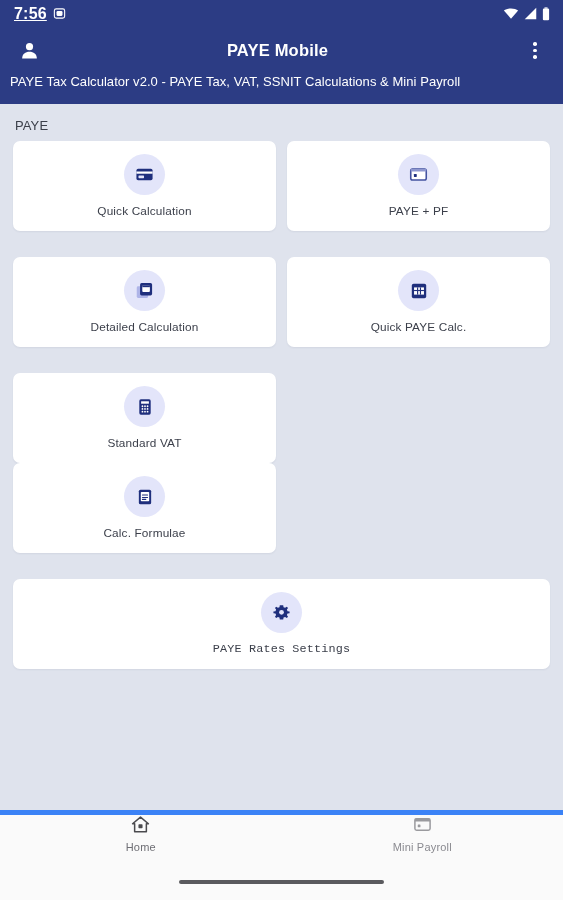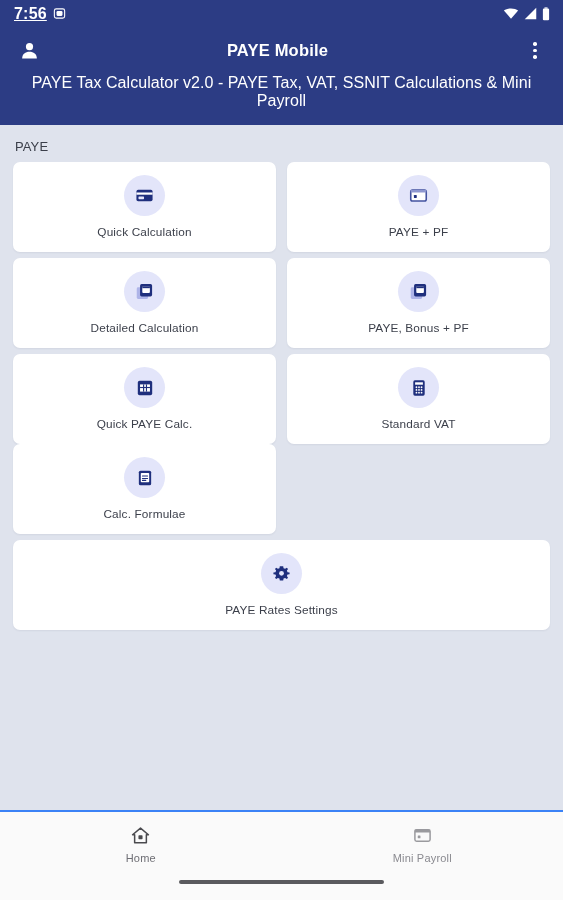--- a/index.html
+++ b/index.html
@@ -99,22 +99,21 @@
   }
   .menu-btn i {
     display: block;
     width: 3.5px;
     height: 3.5px;
     border-radius: 50%;
     background: #ffffff;
   }
   .app-subtitle {
     color: #ffffff;
-    font-size: 16px;
-    text-align: center;
+    font-size: 13px;
     padding: 0 10px 13px 10px;
     letter-spacing: 0.05px;
     font-weight: 500;
   }
 
   
   .content {
     flex: 1 1 auto;
     overflow: hidden;
     padding: 0 13px;
@@ -124,37 +123,38 @@
   .section-label {
     font-size: 13px;
     color: #3b3f4a;
     padding: 14px 2px 8px 2px;
     letter-spacing: 0.1px;
   }
 
   .grid {
     display: grid;
     grid-template-columns: 1fr 1fr;
-    gap: 6px 11px;
+    gap: 26px 11px;
   }
 
   .card {
     background: #ffffff;
     border-radius: 7px;
     height: 90px;
     display: flex;
     flex-direction: column;
     align-items: center;
     justify-content: center;
     gap: 9px;
     box-shadow: 0 1px 2px rgba(40, 50, 90, 0.07);
     cursor: pointer;
   }
   .card.wide {
     grid-column: 1 / span 2;
+    font-family: Liberation Mono, monospace;
   }
   .icon-circle {
     width: 41px;
     height: 41px;
     border-radius: 50%;
     background: #e3e5fa;
     display: flex;
     align-items: center;
     justify-content: center;
     flex: none;
@@ -166,24 +166,24 @@
     text-align: center;
     padding: 0 4px;
   }
 
   .filler { flex: 1 1 auto; }
 
   
   .bottom-nav {
     flex: none;
     background: #fafafa;
-    border-top: 2px solid #3b82f6;
+    border-top: 5px solid #3b82f6;
     height: 54px;
     display: flex;
-    align-items: flex-end;
+    align-items: flex-start;
   }
   .nav-item {
     flex: 1 1 0;
     display: flex;
     flex-direction: column;
     align-items: center;
     justify-content: center;
     gap: 3px;
     cursor: pointer;
   }
@@ -295,31 +295,20 @@
           <svg width="19" height="19" viewBox="0 0 24 24" fill="none">
             <rect x="2.2" y="6.6" width="14.4" height="14.8" rx="1.8" fill="#aeb4e8"></rect>
             <rect x="6.4" y="2.6" width="15.2" height="15.6" rx="2" fill="#1f2f7d"></rect>
             <rect x="9.2" y="5.4" width="9.6" height="8.4" rx="1.2" fill="#ffffff"></rect>
             <rect x="9.2" y="5.4" width="9.6" height="2.4" fill="#1f2f7d"></rect>
           </svg>
         </span>
         <span class="card-label">Detailed Calculation</span>
       </div>
 
-      <div class="card">
-        <span class="icon-circle">
-          <svg width="19" height="19" viewBox="0 0 24 24" fill="none">
-            <rect x="2.2" y="6.6" width="14.4" height="14.8" rx="1.8" fill="#aeb4e8"></rect>
-            <rect x="6.4" y="2.6" width="15.2" height="15.6" rx="2" fill="#1f2f7d"></rect>
-            <rect x="9.2" y="5.4" width="9.6" height="8.4" rx="1.2" fill="#ffffff"></rect>
-            <rect x="9.2" y="5.4" width="9.6" height="2.4" fill="#1f2f7d"></rect>
-          </svg>
-        </span>
-        <span class="card-label">PAYE, Bonus +  PF</span>
-      </div>
 
       <div class="card">
         <span class="icon-circle">
           <svg width="18" height="18" viewBox="0 0 24 24" fill="none">
             <rect x="2.4" y="2.4" width="19.2" height="19.2" rx="2.4" fill="#1f2f7d"></rect>
             <rect x="5.4" y="7.2" width="13.2" height="9.6" fill="#ffffff"></rect>
             <rect x="9.4" y="7.2" width="1.5" height="9.6" fill="#1f2f7d"></rect>
             <rect x="13.2" y="7.2" width="1.5" height="9.6" fill="#1f2f7d"></rect>
             <rect x="5.4" y="10.6" width="13.2" height="1.5" fill="#1f2f7d"></rect>
           </svg>

